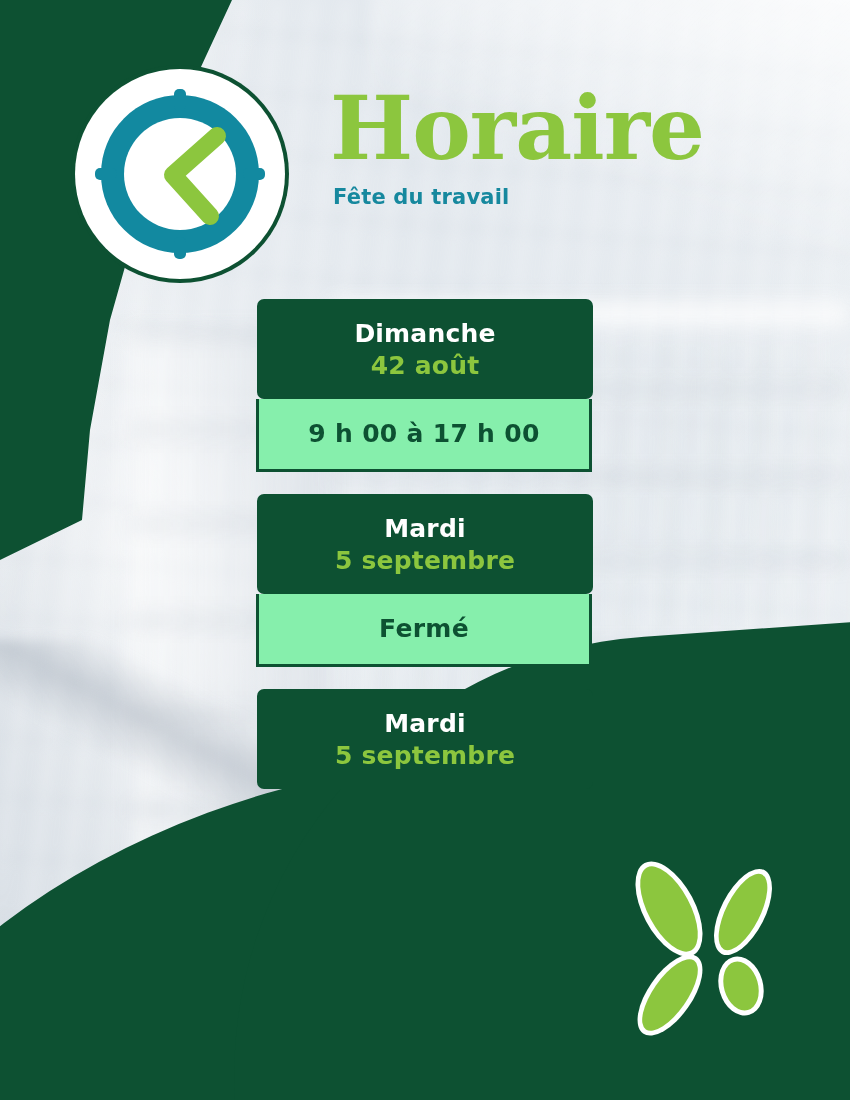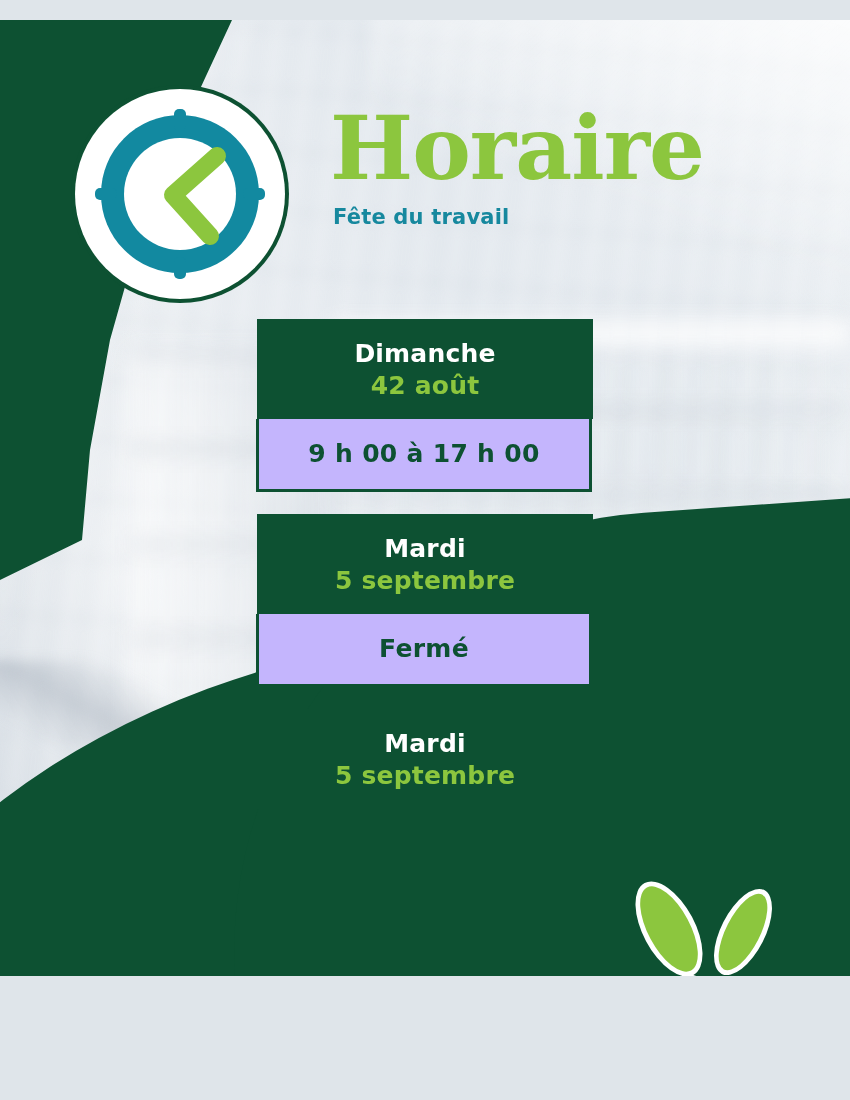--- a/index.html
+++ b/index.html
@@ -4,24 +4,23 @@
 <style>
   html,body{margin:0;padding:0;}
   body{
     width:850px;height:1100px;
     font-family:"Liberation Sans", sans-serif;
     background:#dfe5ea;
     overflow:hidden;
   }
   #poster{
     position:relative;
-    width:850px;height:956px;
+    width:850px;height:1100px;
     overflow:hidden;
     background:#e3e8ed;
-    margin-top:20px;
   }
 
   
   .bg-photo{
     position:absolute;inset:0;
     background:
       linear-gradient(112deg, rgba(255,255,255,.55) 0%, rgba(255,255,255,0) 22%),
       linear-gradient(76deg, rgba(212,219,226,.75) 0%, rgba(255,255,255,.2) 30%, rgba(226,232,238,.6) 58%, rgba(245,248,250,.5) 100%),
       radial-gradient(ellipse 260px 420px at 120px 560px, rgba(255,255,255,.75), rgba(255,255,255,0) 70%),
       radial-gradient(ellipse 300px 300px at 700px 420px, rgba(205,213,221,.55), rgba(255,255,255,0) 72%),
@@ -124,20 +123,21 @@
   }
   .card{
     position:relative;
     width:336px;
     margin:0 auto 22px auto;
   }
   .card-head{
     background:#0d5132;
     padding:20px 10px 18px 10px;
     text-align:center;
+    border-radius:7px;
   }
   .card-day{
     font-family:"DejaVu Sans", sans-serif;
     font-weight:bold;
     font-size:25px;
     color:#ffffff;
     line-height:1.16;
     letter-spacing:.2px;
   }
   .card-date{
@@ -147,21 +147,21 @@
     color:#8cc63e;
     line-height:1.2;
     margin-top:3px;
     letter-spacing:.2px;
   }
   .card-body{
     position:relative;
     width:336px;
     margin-left:-1px;
     box-sizing:border-box;
-    background:#c4b5fd;
+    background:#86efac;
     border:3px solid #0d5132;
     border-top:0;
     padding:20px 8px 21px 8px;
     text-align:center;
   }
   .card-hours{
     font-family:"DejaVu Sans", sans-serif;
     font-weight:bold;
     font-size:25px;
     color:#0d5132;

